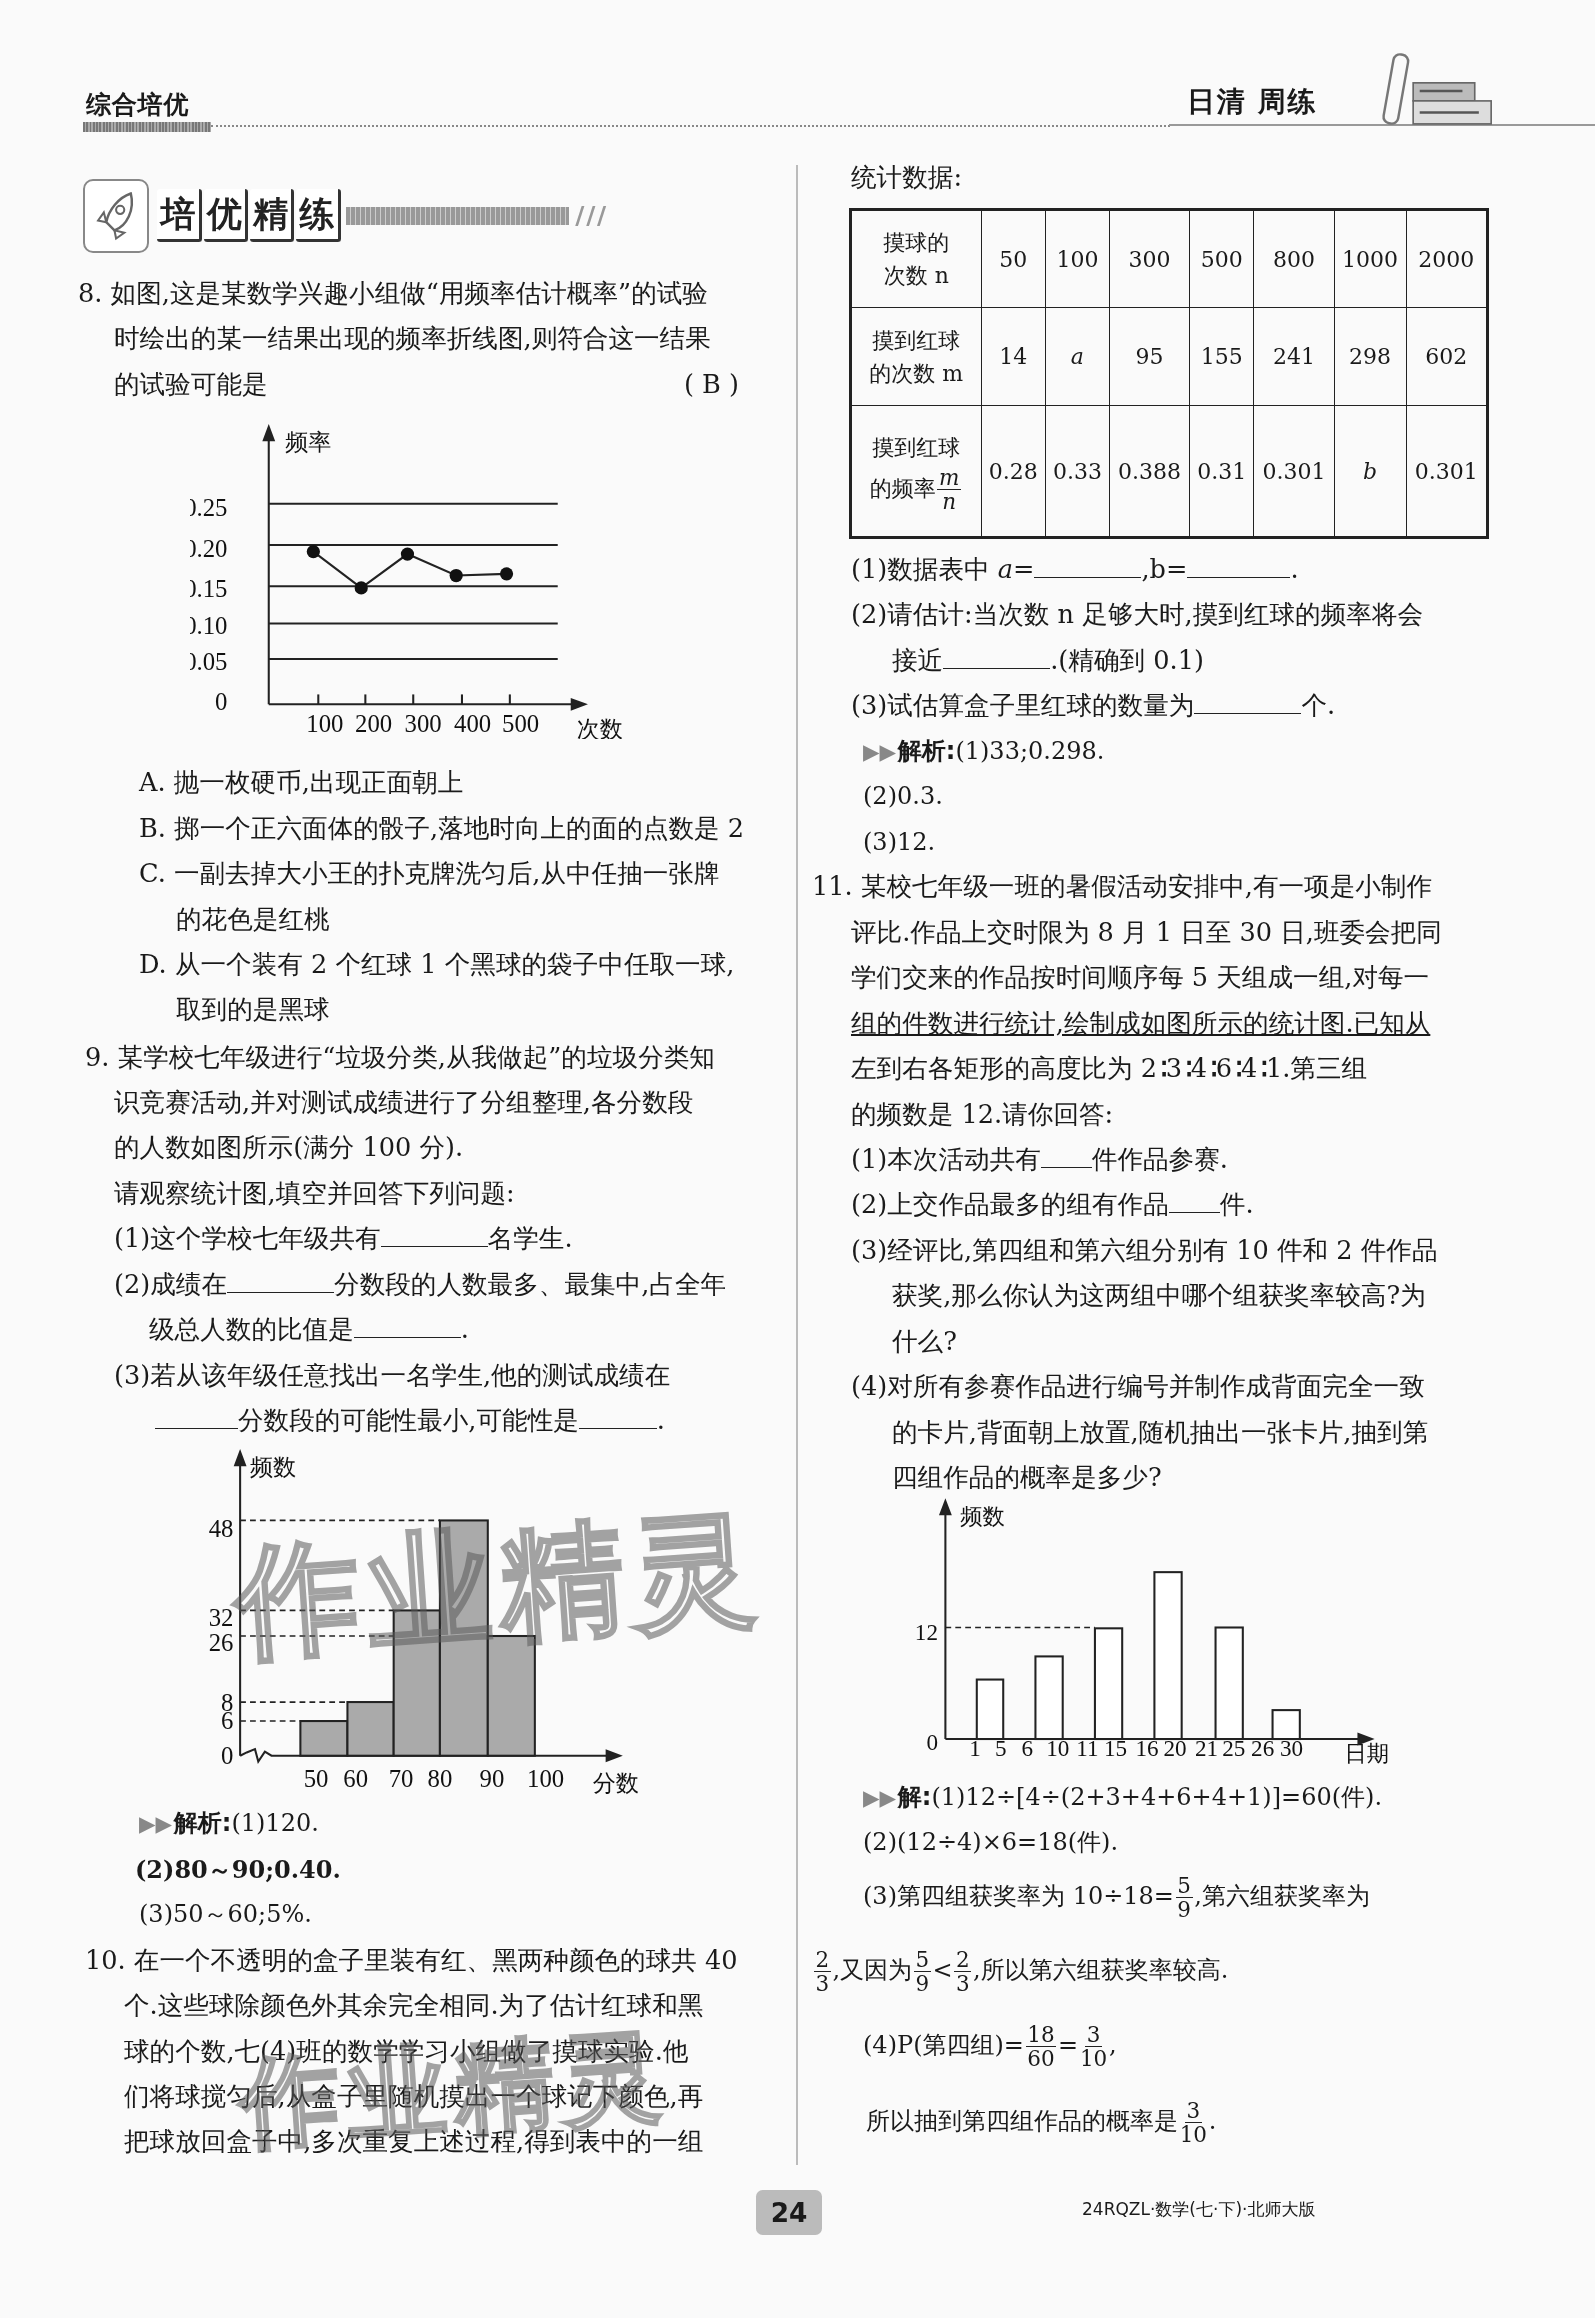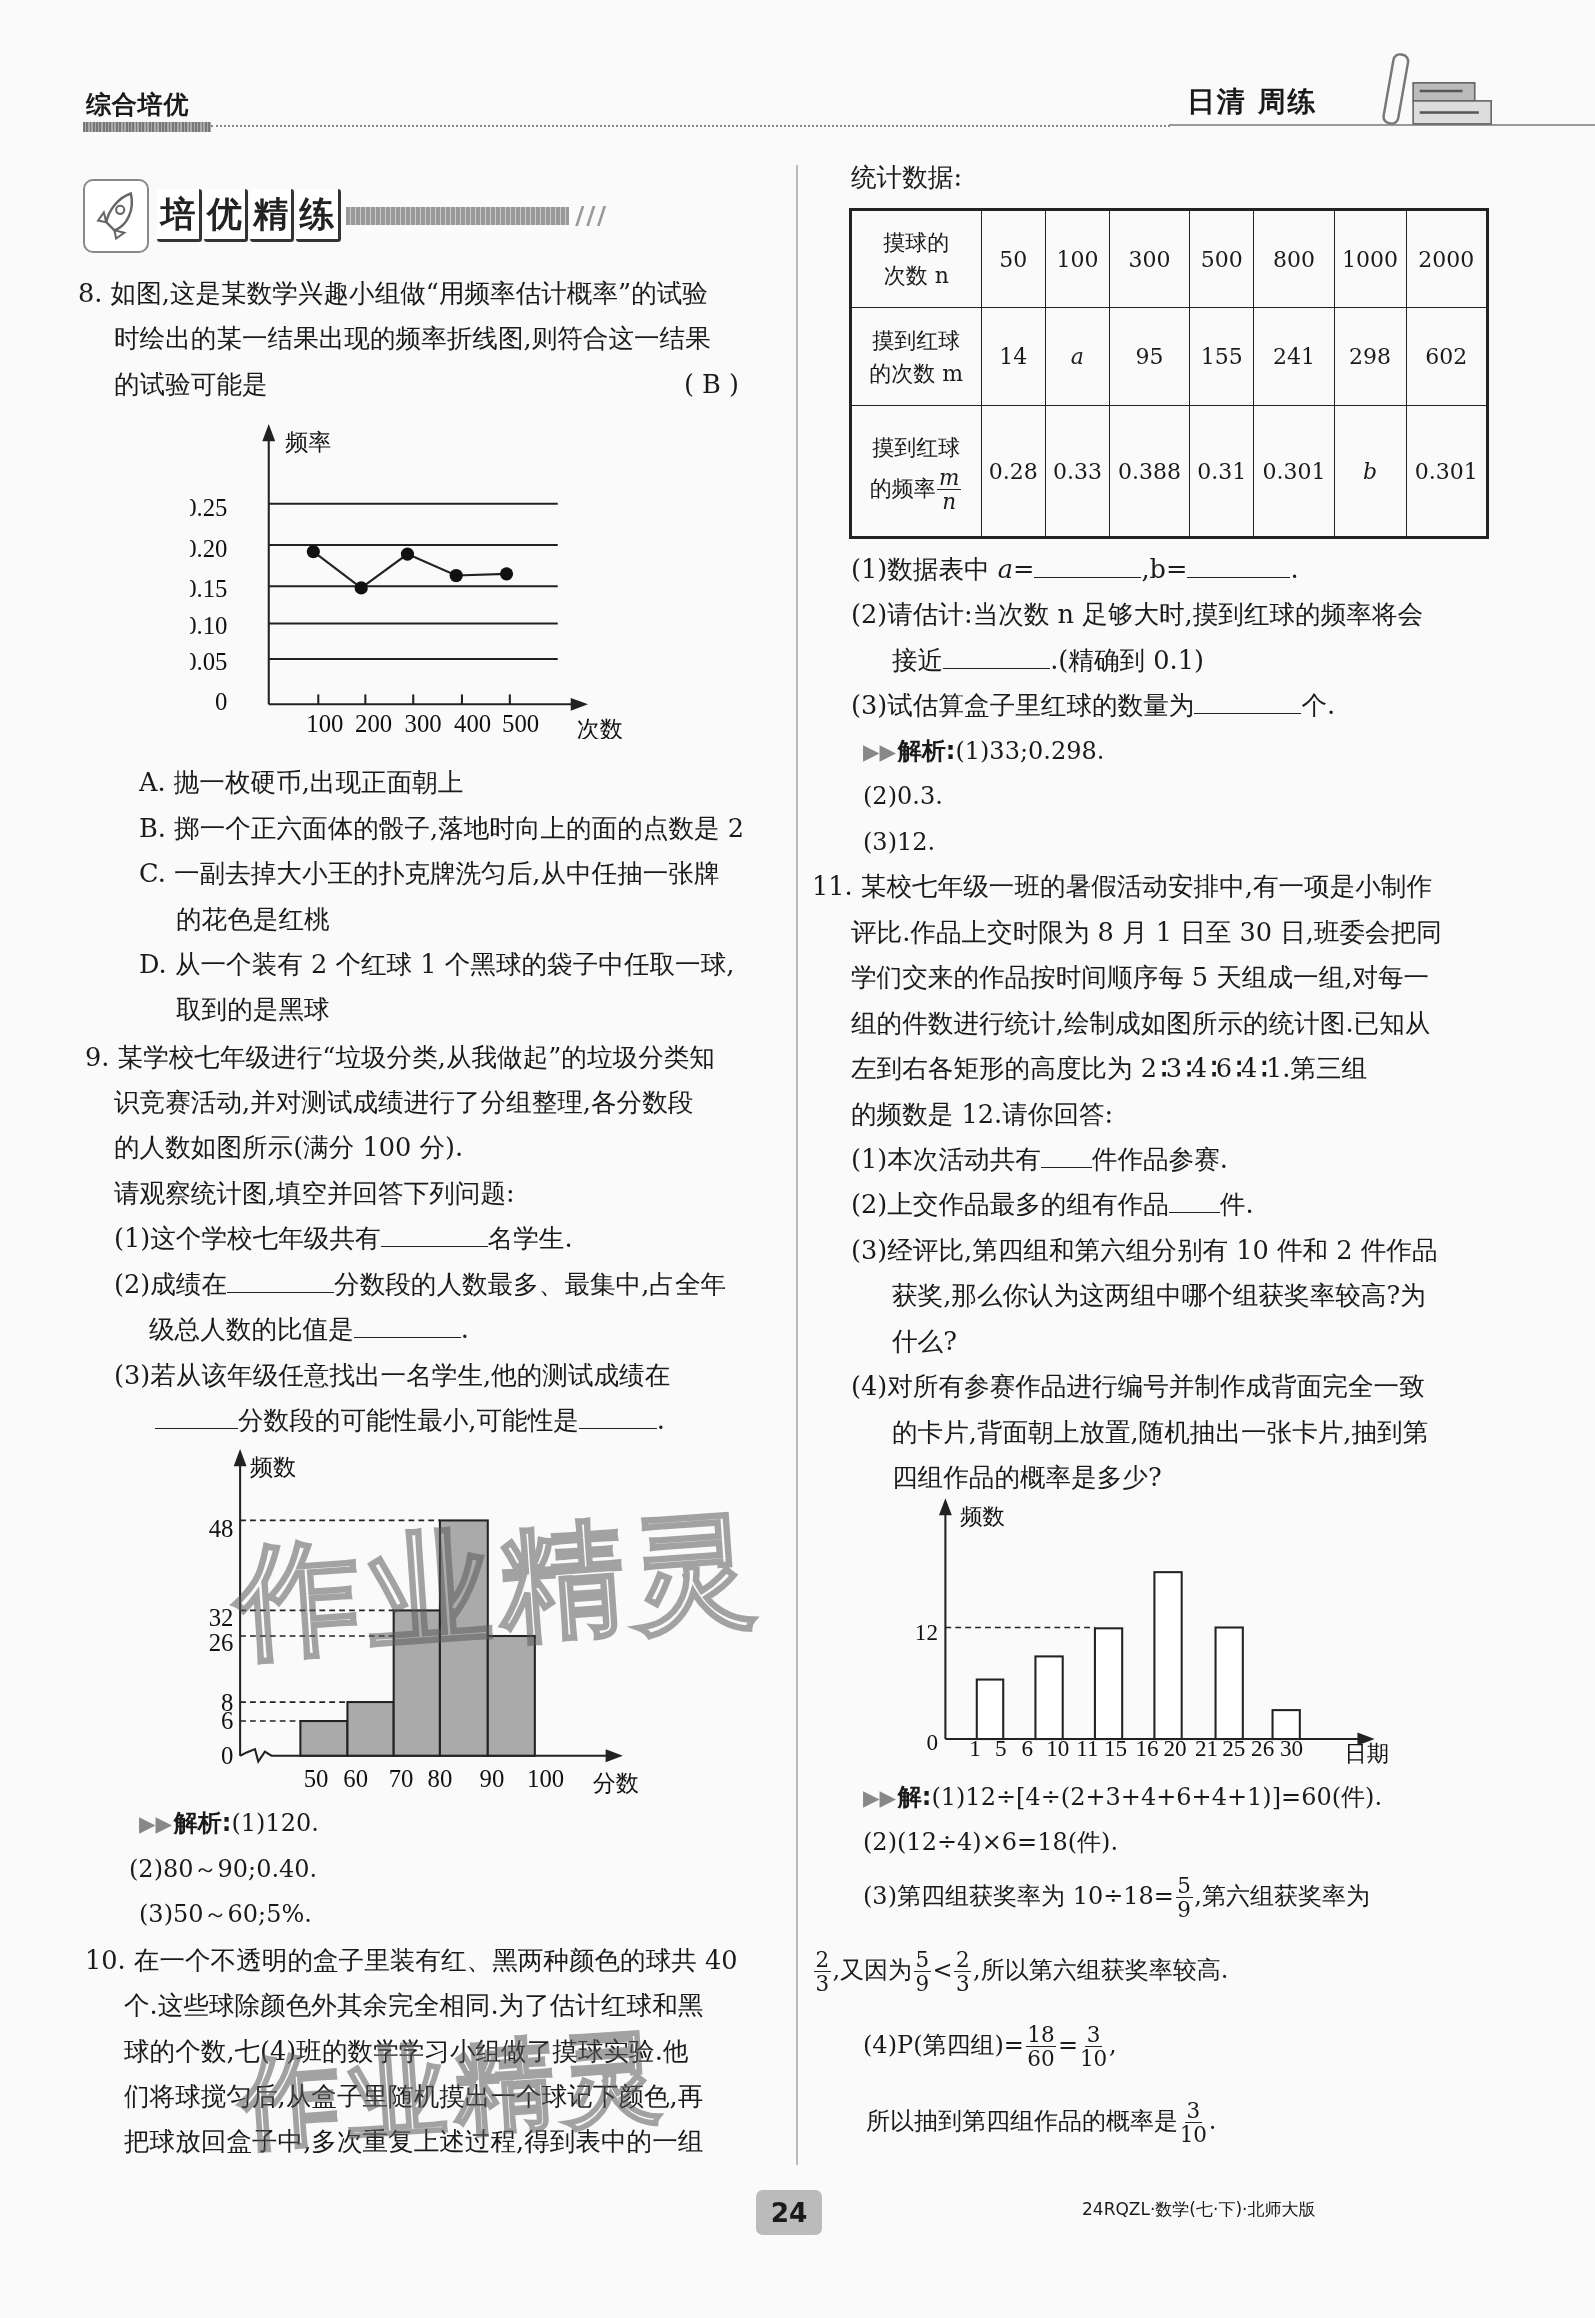--- a/index.html
+++ b/index.html
@@ -182,21 +182,21 @@
     <rect x="256" y="204" width="56" height="176"></rect>
     <rect x="312" y="95" width="58" height="285"></rect>
     <rect x="370" y="235" width="57" height="145"></rect>
   </g>
 </svg>
 <div class="abs wm" style="left:235px;top:1504px;">作业精灵</div>
 
 <div class="abs ana" style="left:139px;top:1801px;">
   <span class="arrow-mark">▶▶</span><span class="ana-tag">解析:</span><span>(1)120.</span>
 </div>
-<div class="abs ana" style="left:129px;top:1847px;">(2)80～90;0.40.</div>
+<div class="abs ana" style="left:135px;top:1847px;font-weight:bold;">(2)80～90;0.40.</div>
 <div class="abs ana" style="left:139px;top:1892px;">(3)50～60;5%.</div>
 
 <div class="abs txt" style="left:85px;top:1938px;">10. 在一个不透明的盒子里装有红、黑两种颜色的球共 40</div>
 <div class="abs txt" style="left:124px;top:1983px;">个.这些球除颜色外其余完全相同.为了估计红球和黑</div>
 <div class="abs txt" style="left:124px;top:2029px;">球的个数,七(4)班的数学学习小组做了摸球实验.他</div>
 <div class="abs txt" style="left:124px;top:2074px;">们将球搅匀后,从盒子里随机摸出一个球记下颜色,再</div>
 <div class="abs txt" style="left:124px;top:2119px;">把球放回盒子中,多次重复上述过程,得到表中的一组</div>
 <div class="abs wm" style="left:240px;top:2024px;font-size:99px;">作业精灵</div>
 
 <div class="abs txt" style="left:851px;top:155px;">统计数据:</div>
@@ -251,21 +251,21 @@
 </div>
 <div class="abs ana" style="left:863px;top:729px;">
   <span class="arrow-mark">▶▶</span><span class="ana-tag">解析:</span><span>(1)33;0.298.</span>
 </div>
 <div class="abs ana" style="left:863px;top:774px;">(2)0.3.</div>
 <div class="abs ana" style="left:863px;top:820px;">(3)12.</div>
 
 <div class="abs txt" style="left:812px;top:864px;">11. 某校七年级一班的暑假活动安排中,有一项是小制作</div>
 <div class="abs txt" style="left:851px;top:910px;">评比.作品上交时限为 8 月 1 日至 30 日,班委会把同</div>
 <div class="abs txt" style="left:851px;top:955px;">学们交来的作品按时间顺序每 5 天组成一组,对每一</div>
-<div class="abs txt" style="left:851px;top:1001px;">组的件数进行统计,绘制成如图所示的统计图.已知从</div>
+<div class="abs txt" style="left:851px;top:1001px;text-decoration:underline;">组的件数进行统计,绘制成如图所示的统计图.已知从</div>
 <div class="abs txt" style="left:851px;top:1046px;">左到右各矩形的高度比为 2∶3∶4∶6∶4∶1.第三组</div>
 <div class="abs txt" style="left:851px;top:1092px;">的频数是 12.请你回答:</div>
 <div class="abs txt" style="left:851px;top:1137px;">
   <span>(1)本次活动共有</span><span class="blank" style="width:51px;"></span><span>件作品参赛.</span>
 </div>
 <div class="abs txt" style="left:851px;top:1182px;">
   <span>(2)上交作品最多的组有作品</span><span class="blank" style="width:51px;"></span><span>件.</span>
 </div>
 <div class="abs txt" style="left:851px;top:1228px;">(3)经评比,第四组和第六组分别有 10 件和 2 件作品</div>
 <div class="abs txt" style="left:892px;top:1273px;">获奖,那么你认为这两组中哪个组获奖率较高?为</div>

